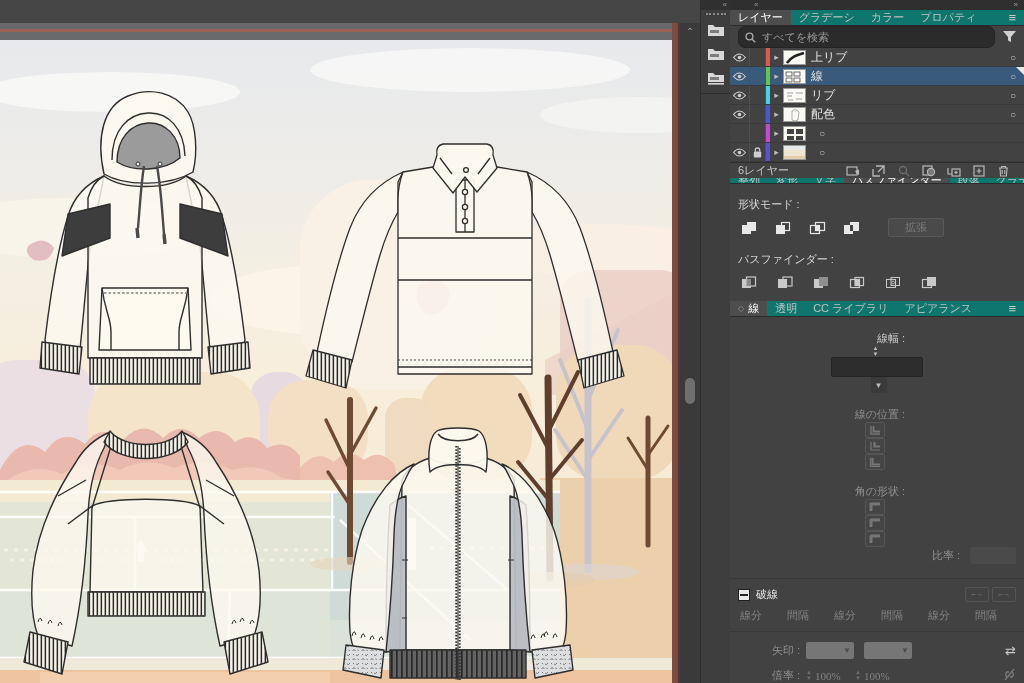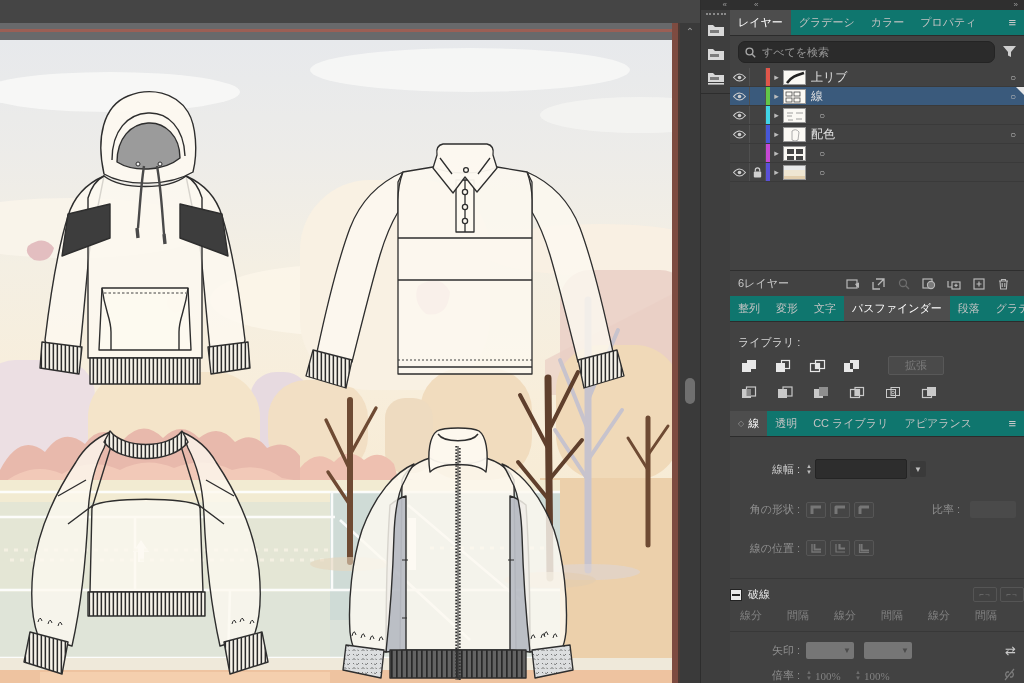--- a/index.html
+++ b/index.html
@@ -61,35 +61,35 @@
   .statusrow .txt { color:#c8c8c8; margin-right:auto; }
   .sicon { width:25px; display:flex; justify-content:center; align-items:center; }
 
   .sect { padding:6px 8px 2px; }
   .sectlabel { color:#d8d8d8; margin:7px 0 6px; }
   .iconrow { display:flex; align-items:center; gap:12px; padding:0 0 8px; }
   .pfbtn { width:22px; height:18px; display:flex; align-items:center; justify-content:center; }
   .expand { margin-left:14px; width:56px; height:19px; background:#4a4a4a; border:1px solid #585858;
     color:#7e7e7e; font-size:11px; display:flex; align-items:center; justify-content:center; border-radius:2px; }
 
-  .frow { display:flex; align-items:center; margin:22px 8px; }
+  .frow { display:flex; align-items:center; margin:14px 8px;flex-direction:column; }
   .flabel { width:62px; text-align:right; margin-right:6px; color:#8f8f8f; white-space:nowrap; }
   .flabel.lit { color:#c9c9c9; }
   .stepper { display:flex; flex-direction:column; justify-content:center; gap:1px; margin-right:3px; color:#bdbdbd; }
   .stepper i { font-style:normal; font-size:6px; line-height:5px; }
   .stepper.dim { color:#6d6d6d; }
   .combo { width:92px; height:20px; background:#2d2d2d; border:1px solid #242424; border-radius:2px; }
   .combo-dd { width:16px; height:16px; margin-left:3px; color:#bdbdbd; font-size:8px; display:flex; align-items:center; justify-content:center; background:#3a3a3a; border-radius:2px; }
   .sbtn { width:20px; height:16px; border:1px solid #565656; border-radius:2px; margin-right:4px;
     display:flex; align-items:center; justify-content:center; background:#454545; }
   .ratio-wrap { margin-left:auto; display:flex; align-items:center; }
   .ratio-field { width:46px; height:17px; background:#4a4a4a; border-radius:2px; margin-left:4px; }
   .divider { border-top:1px solid #383838; margin:4px 0 0; }
 
-  .dashhead { display:flex; align-items:center; margin:8px 0 2px; }
+  .dashhead { display:flex; align-items:center; margin:8px 8px 2px; }
   .chk { width:12px; height:12px; background:#e8e8e8; border:1px solid #222; margin-right:6px;
     display:flex; align-items:center; justify-content:center; }
   .chk .dash { width:8px; height:2px; background:#222; }
   .dashhead .lbl { color:#e8e8e8; }
   .dashalign { margin-left:auto; display:flex; gap:3px; }
   .dbox { width:24px; height:15px; border:1px solid #555; border-radius:2px; display:flex; align-items:center; justify-content:center; color:#6f6f6f; font-size:8px; letter-spacing:1px; }
   .dashfields { display:flex; gap:10px; margin:6px 10px 0; }
   .dfield { width:37px; }
   .dfield .box { height:18px; background:#4b4b4b; border-radius:2px; }
   .dfield .cap2 { text-align:center; color:#828282; margin-top:3px; font-size:11px; }
@@ -410,20 +410,21 @@
             </svg>
           </div>
         <div class="cell-lock"></div>
         <div class="cbar" style="background:#40d4e6"></div>
         <div class="lchev">▸</div>
         <div class="lthumb"><svg width="23" height="15">
               <g stroke="#888" stroke-width="0.8" fill="none">
                 <path d="M3,4 h6 M3,7 h5 M12,4 h7 M12,10 h6 M4,11 h5"></path>
               </g>
             </svg></div>
+        <div class="lname">リブ</div>
         <div class="ltarget">○</div>
       </div>
 
       <div class="lrow">
         <div class="cell-eye">
             <svg width="13" height="9" viewBox="0 0 13 9">
               <path d="M0.5,4.5 Q6.5,-2.5 12.5,4.5 Q6.5,11.5 0.5,4.5 Z" fill="none" stroke="#cfcfcf" stroke-width="1.1"></path>
               <circle cx="6.5" cy="4.5" r="1.8" fill="#cfcfcf"></circle>
             </svg>
           </div>
@@ -539,21 +540,21 @@
       <div class="tab">
           <span>段落</span>
         </div>
       <div class="tab">
           <span>グラデーシ</span>
         </div>
 
     </div>
 
     <div class="sect">
-      <div class="sectlabel">ライブラリ :</div>
+      <div class="sectlabel">形状モード :</div>
       <div class="iconrow">
         <span class="pfbtn">
             <svg width="17" height="14" viewBox="0 0 17 14">
               <path d="M1,4 L6,4 L6,1 L15,1 L15,10 L10,10 L10,13 L1,13 Z" fill="#e8e8e8"></path>
             </svg>
           </span>
         <span class="pfbtn">
             <svg width="17" height="14" viewBox="0 0 17 14">
               <rect x="1" y="4" width="9" height="9" fill="#e8e8e8"></rect>
               <rect x="6.5" y="1.5" width="8" height="8" fill="none" stroke="#e8e8e8" stroke-width="1.2"></rect>
@@ -569,20 +570,21 @@
         <span class="pfbtn">
             <svg width="17" height="14" viewBox="0 0 17 14">
               <rect x="1" y="4" width="9" height="9" fill="#e8e8e8"></rect>
               <rect x="7" y="1" width="9" height="9" fill="#e8e8e8"></rect>
               <rect x="7" y="4" width="3" height="6" fill="#424242"></rect>
             </svg>
           </span>
         <span class="expand">拡張</span>
       </div>
 
+      <div class="sectlabel">パスファインダー :</div>
       <div class="iconrow" style="gap:14px;">
         <span class="pfbtn">
             <svg width="16" height="13" viewBox="0 0 16 13">
               <rect x="1" y="3" width="9" height="9" fill="#c9c9c9"></rect>
               <rect x="5.5" y="1" width="9" height="9" fill="none" stroke="#c9c9c9" stroke-width="1.2"></rect>
               <rect x="5.5" y="3" width="4.5" height="7" fill="#8a8a8a"></rect>
             </svg>
           </span>
         <span class="pfbtn">
             <svg width="16" height="13" viewBox="0 0 16 13">
@@ -642,62 +644,62 @@
         <span class="stepper">
             <i>▲</i>
             <i>▼</i>
           </span>
         <span class="combo"></span>
         <span class="combo-dd">▼</span>
       </div>
 
 
       <div class="frow">
-        <span class="flabel">角の形状 :</span>
-        <span class="sbtn">
-            <svg width="12" height="10" viewBox="0 0 12 10">
-              <path d="M2,9 L2,2 L11,2" fill="none" stroke="#767676" stroke-width="3" stroke-linejoin="miter"></path>
-            </svg>
-          </span>
-        <span class="sbtn">
-            <svg width="12" height="10" viewBox="0 0 12 10">
-              <path d="M2,9 L2,2 L11,2" fill="none" stroke="#767676" stroke-width="3" stroke-linejoin="round"></path>
-            </svg>
-          </span>
-        <span class="sbtn">
-            <svg width="12" height="10" viewBox="0 0 12 10">
-              <path d="M2,9 L2,2 L11,2" fill="none" stroke="#767676" stroke-width="3" stroke-linejoin="bevel"></path>
-            </svg>
-          </span>
-        <span class="ratio-wrap">
-          <span class="flabel" style="width:auto">比率 :</span>
-          <span class="ratio-field"></span>
-        </span>
-      </div>
-
-      <div class="frow">
         <span class="flabel">線の位置 :</span>
         <span class="sbtn">
             <svg width="12" height="10" viewBox="0 0 12 10">
               <path d="M2,1 L2,9 L11,9" fill="none" stroke="#767676" stroke-width="1.4"></path>
               <path d="M4.5,1 L4.5,6.5 L11,6.5" fill="none" stroke="#767676" stroke-width="1.8"></path>
             </svg>
           </span>
         <span class="sbtn">
             <svg width="12" height="10" viewBox="0 0 12 10">
               <path d="M2,1 L2,9 L11,9" fill="none" stroke="#767676" stroke-width="1.2"></path>
               <path d="M5.5,1 L5.5,5.5 L11,5.5" fill="none" stroke="#767676" stroke-width="2.2"></path>
             </svg>
           </span>
         <span class="sbtn">
             <svg width="12" height="10" viewBox="0 0 12 10">
               <path d="M3.5,1 L3.5,7.5 L11,7.5" fill="none" stroke="#767676" stroke-width="2.2"></path>
               <path d="M1.5,1 L1.5,9.5 L11,9.5" fill="none" stroke="#767676" stroke-width="1.2"></path>
             </svg>
           </span>
+      </div>
+
+      <div class="frow">
+        <span class="flabel">角の形状 :</span>
+        <span class="sbtn">
+            <svg width="12" height="10" viewBox="0 0 12 10">
+              <path d="M2,9 L2,2 L11,2" fill="none" stroke="#767676" stroke-width="3" stroke-linejoin="miter"></path>
+            </svg>
+          </span>
+        <span class="sbtn">
+            <svg width="12" height="10" viewBox="0 0 12 10">
+              <path d="M2,9 L2,2 L11,2" fill="none" stroke="#767676" stroke-width="3" stroke-linejoin="round"></path>
+            </svg>
+          </span>
+        <span class="sbtn">
+            <svg width="12" height="10" viewBox="0 0 12 10">
+              <path d="M2,9 L2,2 L11,2" fill="none" stroke="#767676" stroke-width="3" stroke-linejoin="bevel"></path>
+            </svg>
+          </span>
+        <span class="ratio-wrap">
+          <span class="flabel" style="width:auto">比率 :</span>
+          <span class="ratio-field"></span>
+        </span>
       </div>
 
       <div class="divider"></div>
 
       <div class="dashhead">
         <span class="chk">
             <span class="dash"></span>
           </span>
         <span class="lbl">破線</span>
         <span class="dashalign">

